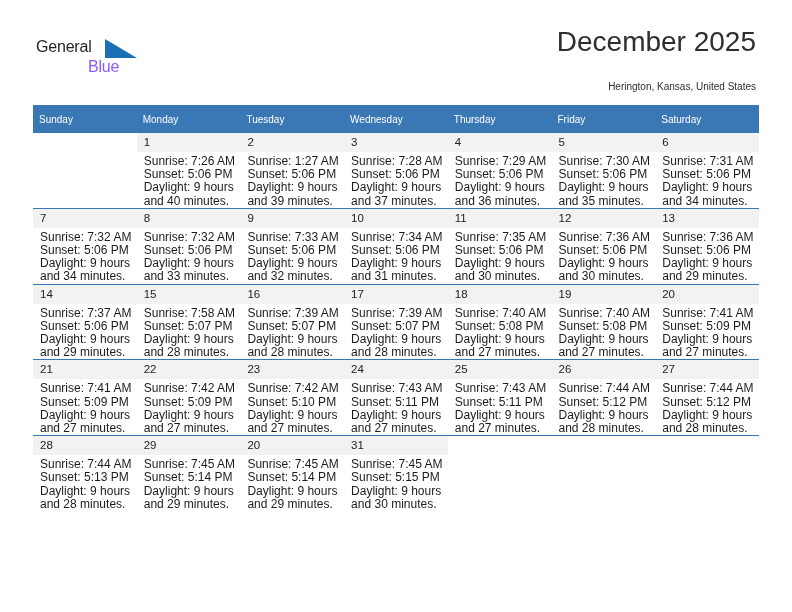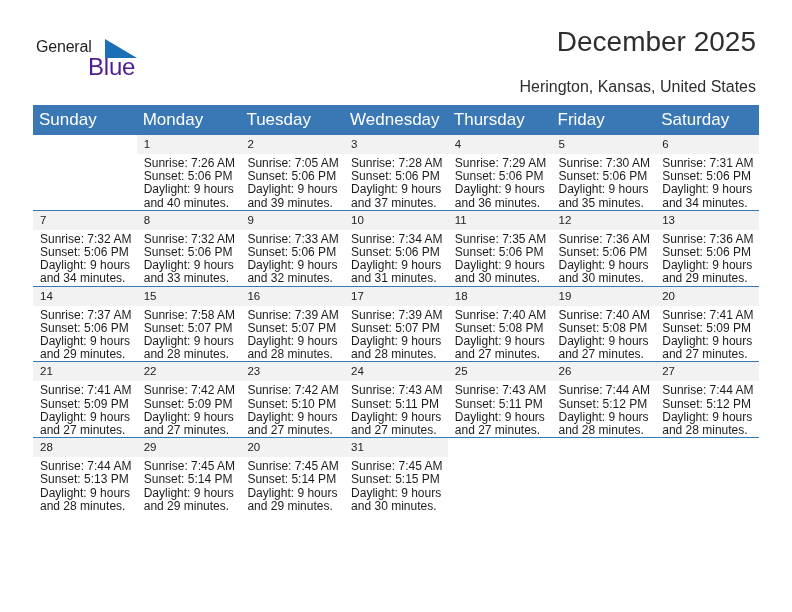--- a/index.html
+++ b/index.html
@@ -42,22 +42,22 @@
     top: 0;
     font-size: 16px;
     color: #231f20;
     letter-spacing: -0.2px;
     line-height: 22px;
   }
   .logo-blue {
     position: absolute;
     left: 52px;
     top: 20px;
-    font-size: 24px;
-    color: #4c1d95;
+    font-size: 16px;
+    color: #8b5cf6;
     letter-spacing: -0.2px;
     line-height: 22px;
   }
   .logo-triangle {
     position: absolute;
     left: 69px;
     top: 3px;
     width: 0;
     height: 0;
     border-left: 32px solid #1a6fb5;
@@ -72,40 +72,40 @@
     font-weight: normal;
     color: #2e2e2e;
     text-align: right;
     line-height: 32px;
     white-space: nowrap;
   }
   .subtitle {
     position: absolute;
     right: 36px;
     top: 78px;
-    font-size: 16px;
+    font-size: 10px;
     color: #2e2e2e;
     text-align: right;
     line-height: 17px;
     white-space: nowrap;
   }
 
   
   .calendar {
     position: absolute;
     left: 33px;
     top: 105px;
     width: 726px;
     border-collapse: collapse;
     table-layout: fixed;
   }
   .calendar th {
     background: #3a77b5;
     color: #ffffff;
-    font-size: 17px;
+    font-size: 10px;
     font-weight: normal;
     text-align: left;
     padding: 5px 0 5px 6px;
     height: 18px;
     border: none;
   }
   .calendar td {
     vertical-align: top;
     padding: 0;
     border: none;
@@ -176,21 +176,21 @@
             <div class="info">
               <div>Sunrise: 7:26 AM</div>
               <div>Sunset: 5:06 PM</div>
               <div>Daylight: 9 hours</div>
               <div>and 40 minutes.</div>
             </div>
           </td>
           <td>
             <div class="daynum">2</div>
             <div class="info">
-              <div>Sunrise: 7:05 AM</div>
+              <div>Sunrise: 1:27 AM</div>
               <div>Sunset: 5:06 PM</div>
               <div>Daylight: 9 hours</div>
               <div>and 39 minutes.</div>
             </div>
           </td>
           <td>
             <div class="daynum">3</div>
             <div class="info">
               <div>Sunrise: 7:28 AM</div>
               <div>Sunset: 5:06 PM</div>

